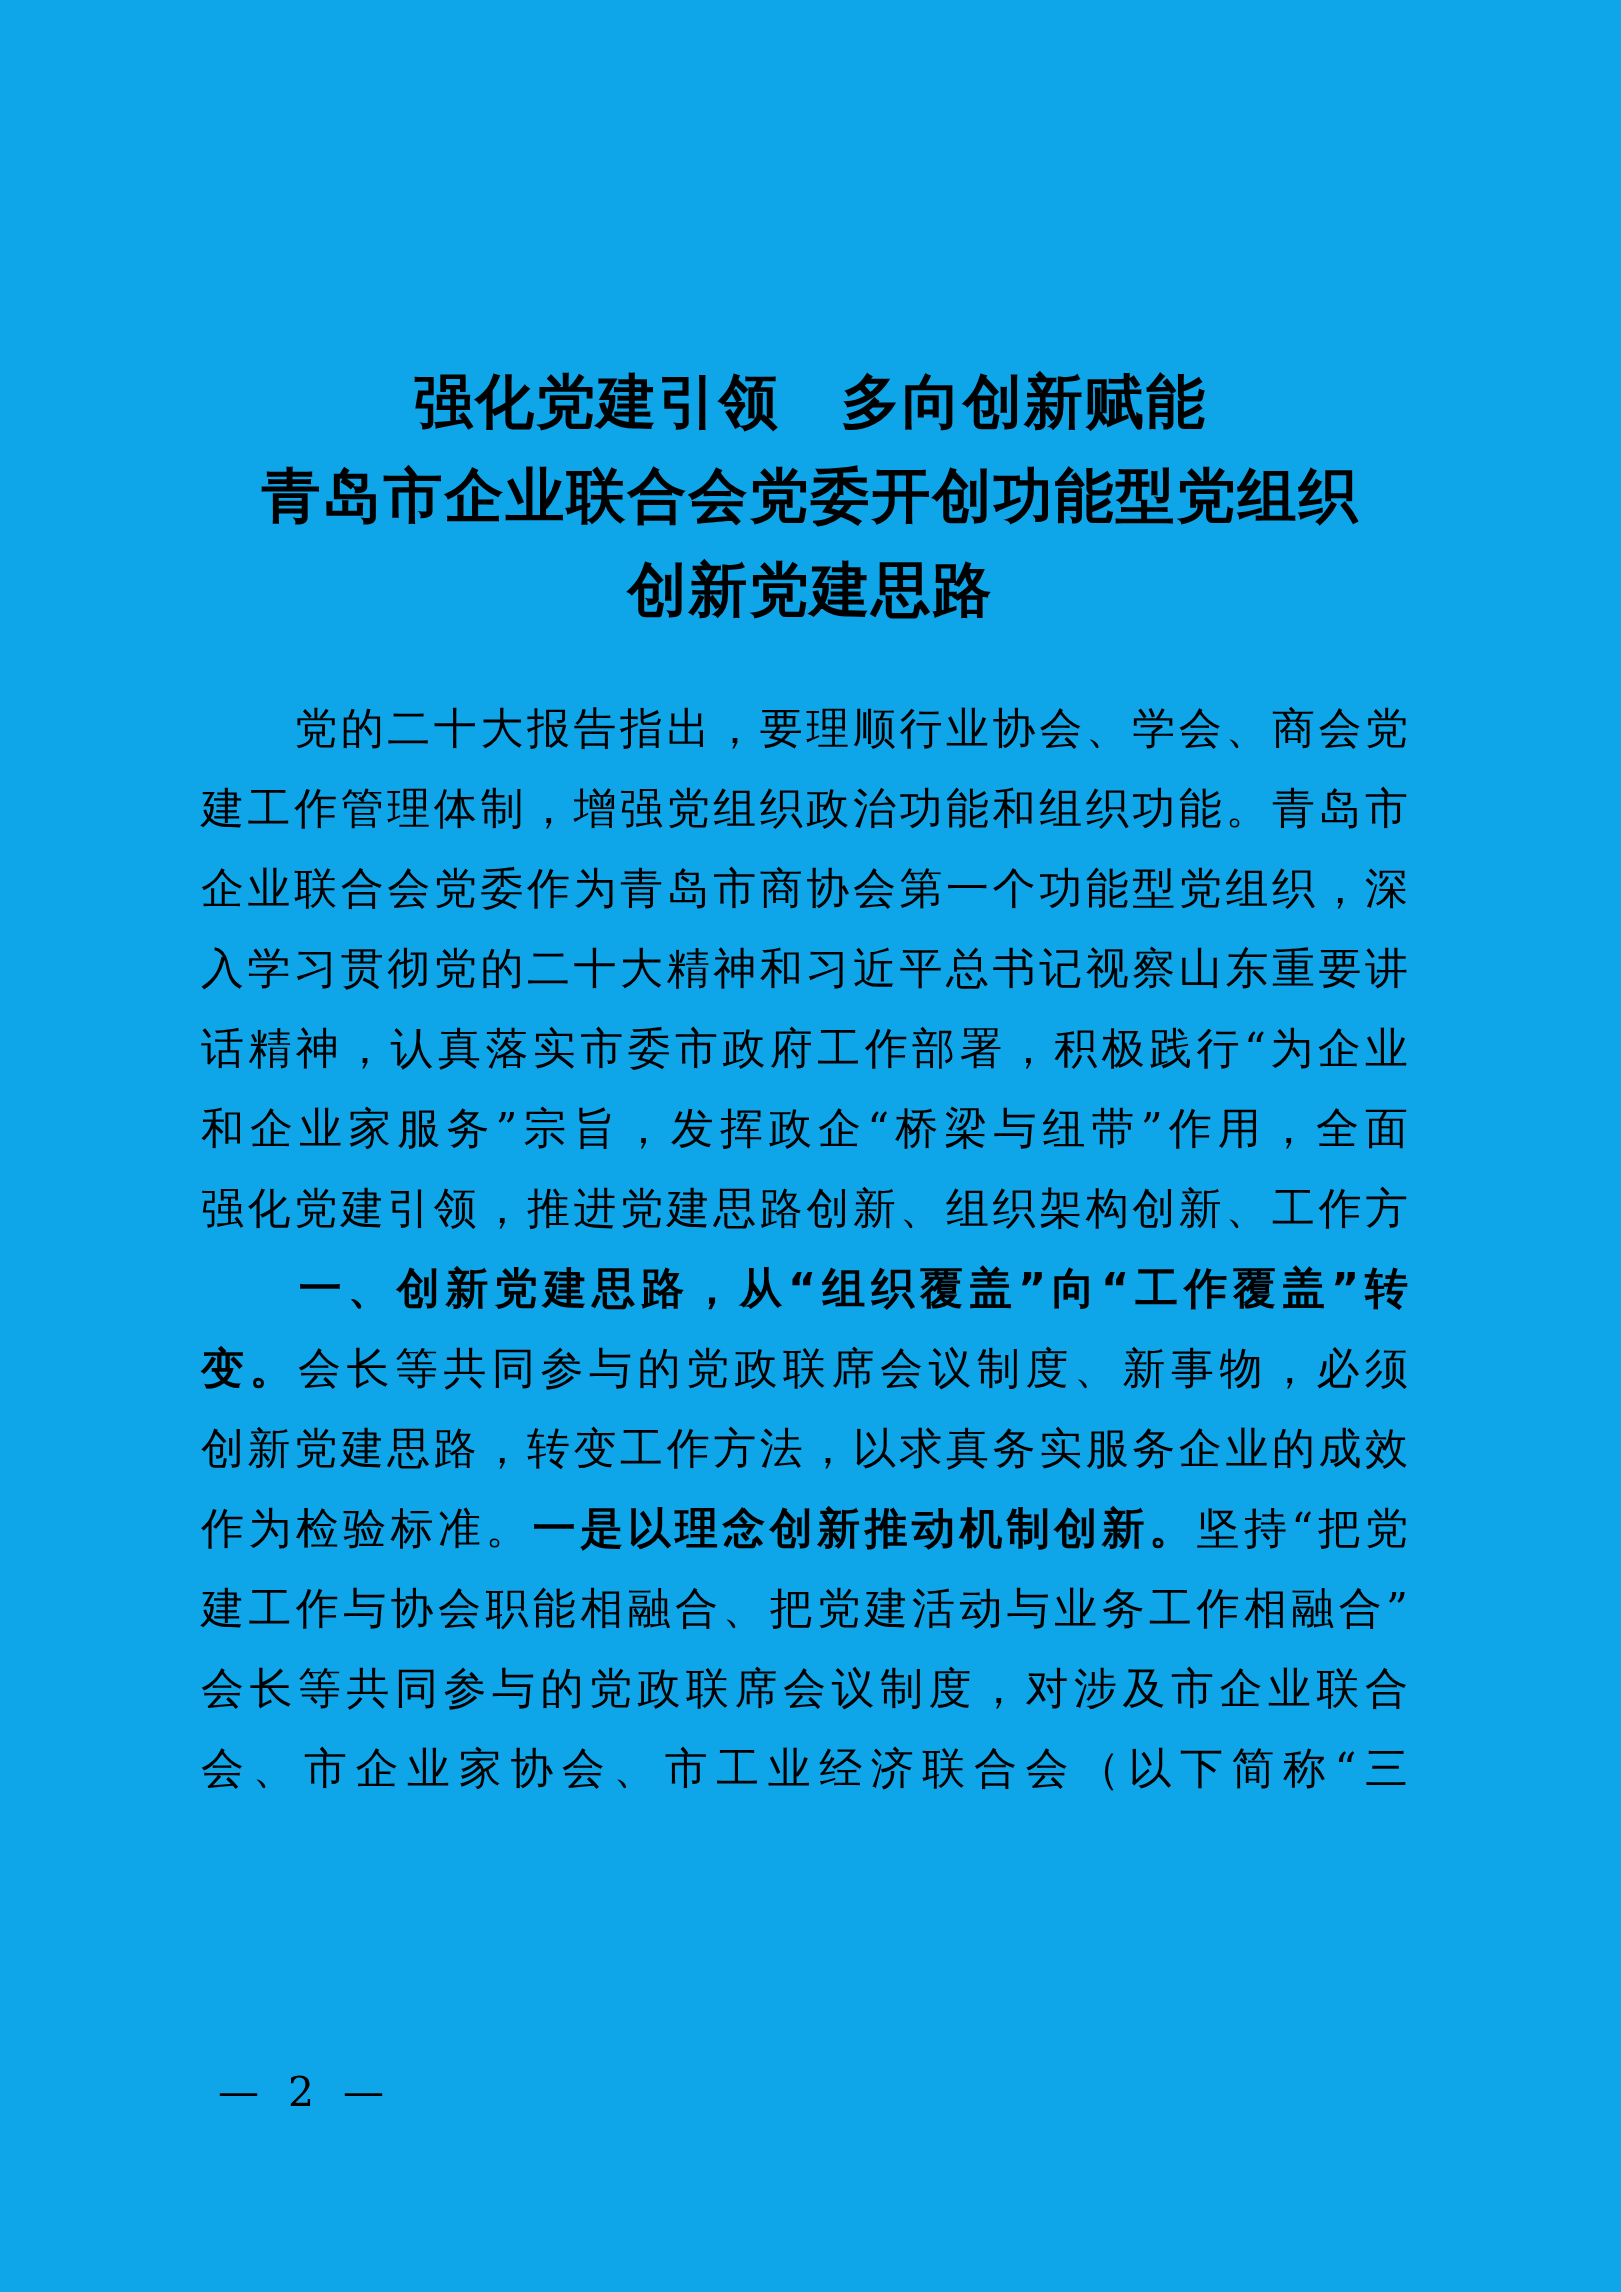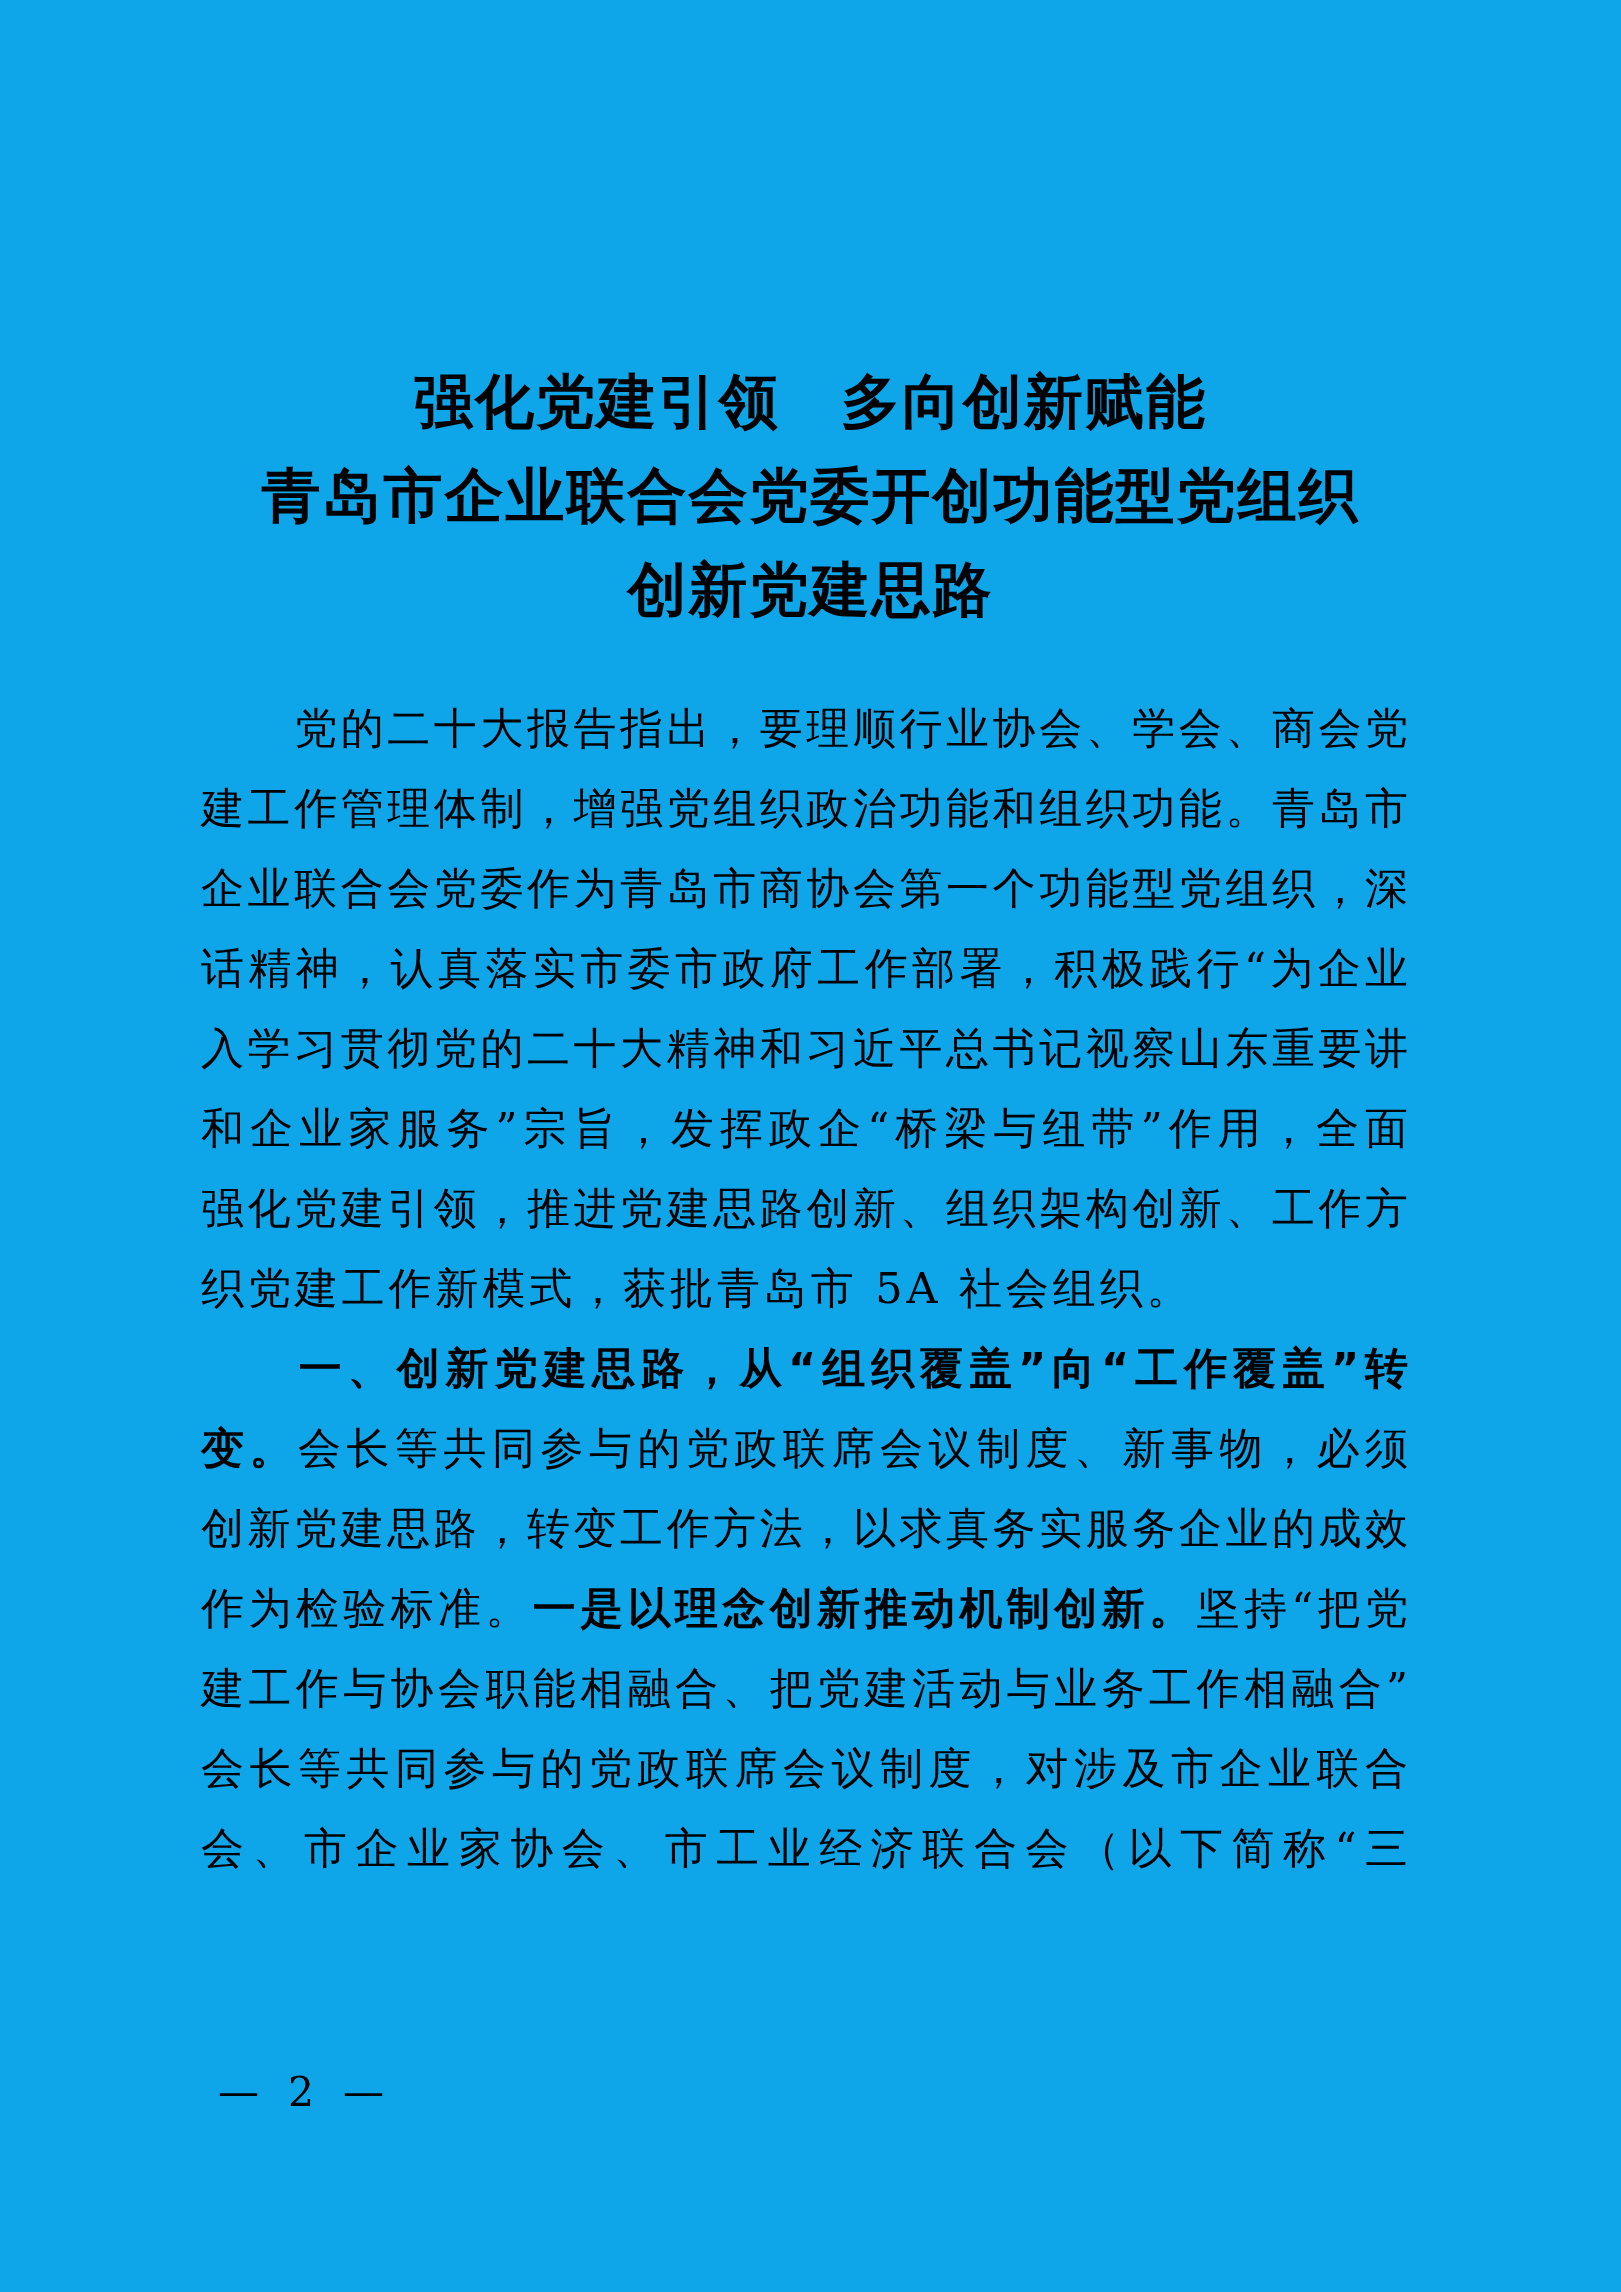--- a/index.html
+++ b/index.html
@@ -75,25 +75,24 @@
   <div class="doc-title">
     <div class="title-line">强化党建引领　多向创新赋能</div>
     <div class="title-line">青岛市企业联合会党委开创功能型党组织</div>
     <div class="title-line">创新党建思路</div>
   </div>
 
   <div class="body-text" id="body-lines">
       <div class="line"><span>　　党的二十大报告指出，要理顺行业协会、学会、商会党</span></div>
       <div class="line"><span>建工作管理体制，增强党组织政治功能和组织功能。青岛市</span></div>
       <div class="line"><span>企业联合会党委作为青岛市商协会第一个功能型党组织，深</span></div>
+      <div class="line"><span>入学习贯彻党的二十大精神和习近平总书记视察山东重要讲</span></div>
       <div class="line"><span>话精神，认真落实市委市政府工作部署，积极践行“为企业</span></div>
-      <div class="line"><span>入学习贯彻党的二十大精神和习近平总书记视察山东重要讲</span></div>
       <div class="line"><span>和企业家服务”宗旨，发挥政企“桥梁与纽带”作用，全面</span></div>
       <div class="line"><span>强化党建引领，推进党建思路创新、组织架构创新、工作方</span></div>
-      <div class="line short"><span>织党建工作新模式，获批青岛市 5A 社会组织。</span></div>
       <div class="line"><span class="seg-hei-bold">　　一、创新党建思路，从“组织覆盖”向“工作覆盖”转</span></div>
       <div class="line"><span class="seg-hei-bold">变。</span><span>会长等共同参与的党政联席会议制度、新事物，必须</span></div>
       <div class="line"><span>创新党建思路，转变工作方法，以求真务实服务企业的成效</span></div>
       <div class="line"><span>作为检验标准。</span><span class="seg-kai-bold">一是以理念创新推动机制创新。</span><span>坚持“把党</span></div>
       <div class="line"><span>建工作与协会职能相融合、把党建活动与业务工作相融合”</span></div>
       <div class="line"><span>会长等共同参与的党政联席会议制度，对涉及市企业联合</span></div>
       <div class="line"><span>会、市企业家协会、市工业经济联合会（以下简称“三</span></div>
     </div>
 
   <div class="footer">

